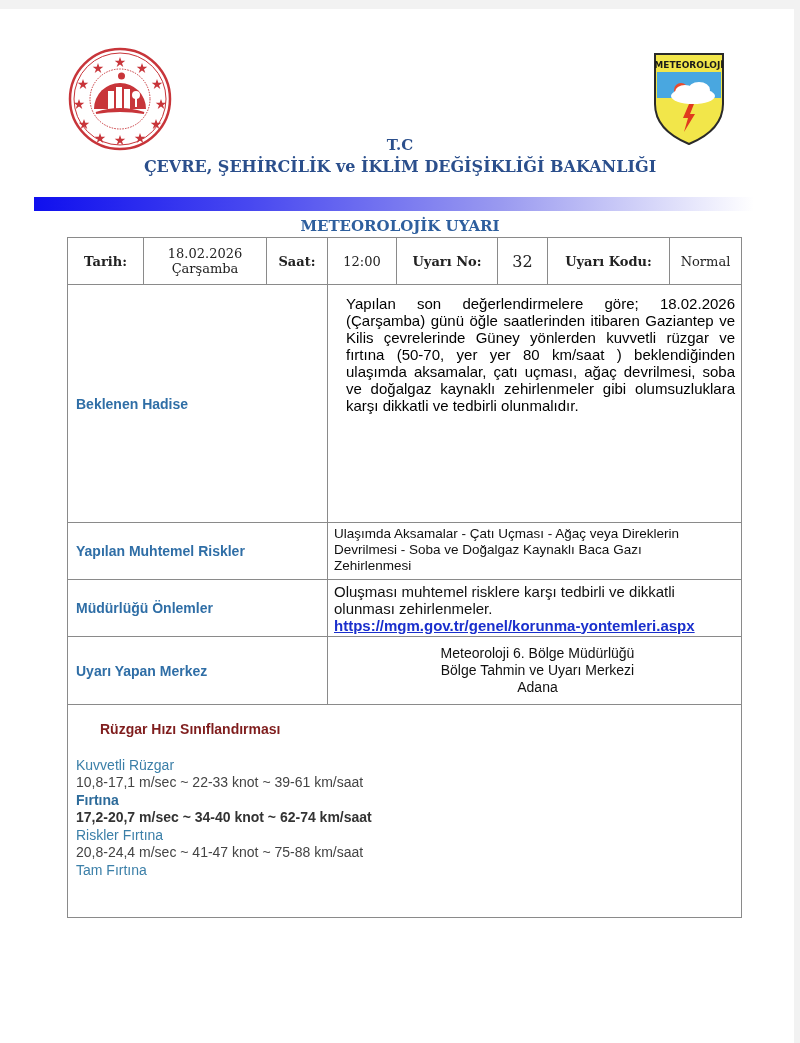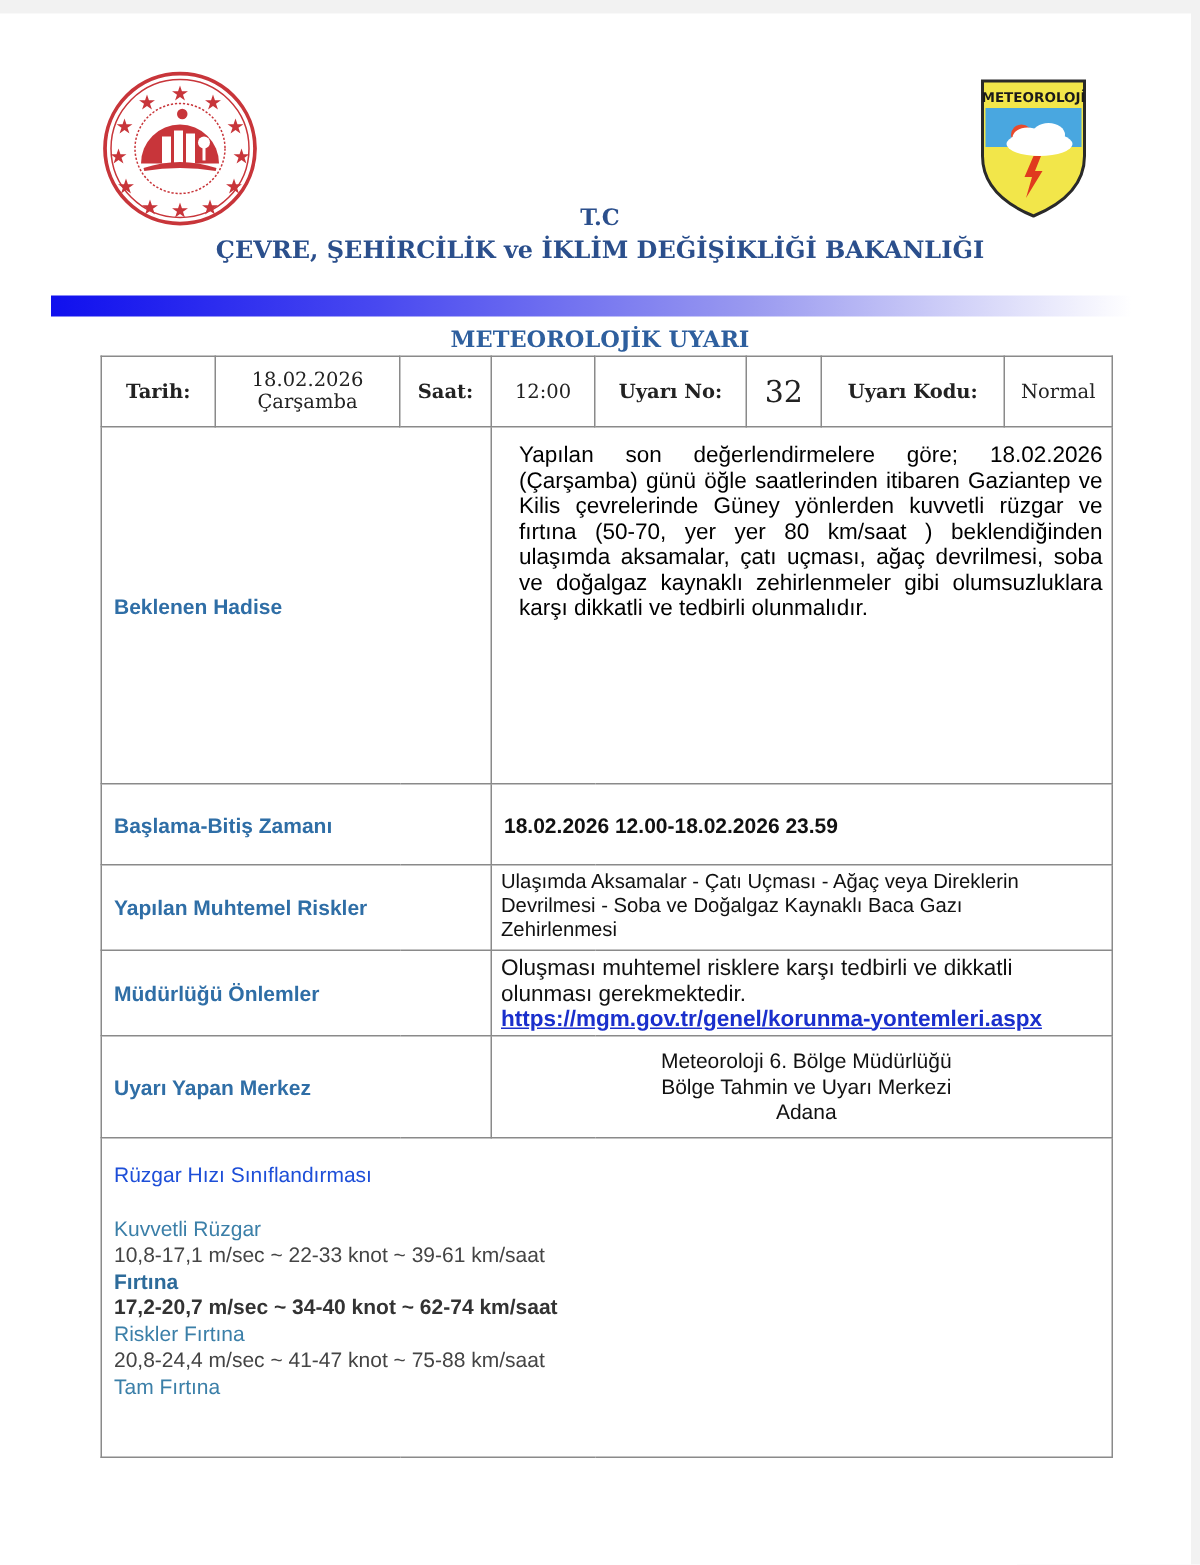--- a/index.html
+++ b/index.html
@@ -27,33 +27,33 @@
     }
     .warning-title { top: 217px; font-size: 15px; color: #2e5f9e; }
 
     table.doc {
       position: absolute; left: 67px; top: 237px; width: 674px;
       border-collapse: collapse; table-layout: fixed;
     }
     table.doc td { border: 1.5px solid #8a8a8a; padding: 0; vertical-align: middle; }
     .hdr td { height: 46px; text-align: center; font-family: "DejaVu Serif", serif; font-size: 13px; color: #222; }
     .hdr .lbl { font-weight: bold; }
-    .hdr .big { font-size: 20px; }
+    .hdr .big { font-size: 16px; }
     .headline td {
       height: 70px; text-align: center; color: #d42a27;
       font-weight: bold; font-size: 17.5px;
     }
     .lab { color: #2f6ea6; font-weight: bold; font-size: 14px; padding-left: 8px !important; }
     .val { font-size: 14px; color: #111; padding-left: 6px !important; }
     .desc { font-size: 15px; line-height: 17px; text-align: justify; padding: 0 6px 0 18px !important; }
     .bold { font-weight: bold; }
     .link { color: #1a2fcc; text-decoration: underline; font-weight: bold; cursor: pointer; }
     .center { text-align: center; }
     .wind { vertical-align: top !important; padding: 16px 8px 0 8px !important; font-size: 14px; line-height: 17.5px; color: #444; }
-    .wind .wtitle { color: #1d4ed8; font-weight: normal; margin-bottom: 18px; }
+    .wind .wtitle { color: #7f1d1d; font-weight: bold; margin-bottom: 18px; margin-left: 24px; }
     .wind .cls { color: #3b7fa8; }
     .wind .cls.b { font-weight: bold; color: #2d6b9a; }
     .wind .range.b { font-weight: bold; color: #333; }
   </style>
 </head>
 <body>
 
 <div class="page"></div>
 
 <div class="logo-left">
@@ -129,32 +129,28 @@
     <td>12:00</td>
     <td class="lbl">Uyarı No:</td>
     <td class="big">32</td>
     <td class="lbl">Uyarı Kodu:</td>
     <td>Normal</td>
   </tr>
   <tr style="height:238px">
     <td colspan="3" class="lab">Beklenen Hadise</td>
     <td colspan="5" class="desc" style="vertical-align:top; padding-top:10px !important;">Yapılan son değerlendirmelere göre; 18.02.2026 (Çarşamba) günü öğle saatlerinden itibaren Gaziantep ve Kilis çevrelerinde Güney yönlerden kuvvetli rüzgar ve fırtına (50-70, yer yer 80 km/saat ) beklendiğinden ulaşımda aksamalar, çatı uçması, ağaç devrilmesi, soba ve doğalgaz kaynaklı zehirlenmeler gibi olumsuzluklara karşı dikkatli ve tedbirli olunmalıdır.</td>
   </tr>
-  <tr style="height:54px">
-    <td colspan="3" class="lab">Başlama-Bitiş Zamanı</td>
-    <td colspan="5" class="val bold" style="padding-left:8px !important;">18.02.2026 12.00-18.02.2026 23.59</td>
-  </tr>
   <tr style="height:57px">
     <td colspan="3" class="lab">Yapılan Muhtemel Riskler</td>
     <td colspan="5" class="val" style="font-size:13.5px; line-height:16px; vertical-align:top; padding-top:3px !important; padding-right:40px !important;">Ulaşımda Aksamalar - Çatı Uçması - Ağaç veya Direklerin Devrilmesi - Soba ve Doğalgaz Kaynaklı Baca Gazı Zehirlenmesi</td>
   </tr>
   <tr style="height:57px">
     <td colspan="3" class="lab">Müdürlüğü Önlemler</td>
     <td colspan="5" class="val" style="font-size:15px; line-height:17px; padding-right:40px !important;">
-      <div>Oluşması muhtemel risklere karşı tedbirli ve dikkatli olunması gerekmektedir.</div>
+      <div>Oluşması muhtemel risklere karşı tedbirli ve dikkatli olunması zehirlenmeler.</div>
       <div class="link">https://mgm.gov.tr/genel/korunma-yontemleri.aspx</div>
     </td>
   </tr>
   <tr style="height:68px">
     <td colspan="3" class="lab">Uyarı Yapan Merkez</td>
     <td colspan="5" class="val center" style="font-size:14px; line-height:17px;">
       <div>Meteoroloji 6. Bölge Müdürlüğü</div>
       <div>Bölge Tahmin ve Uyarı Merkezi</div>
       <div>Adana</div>
     </td>

